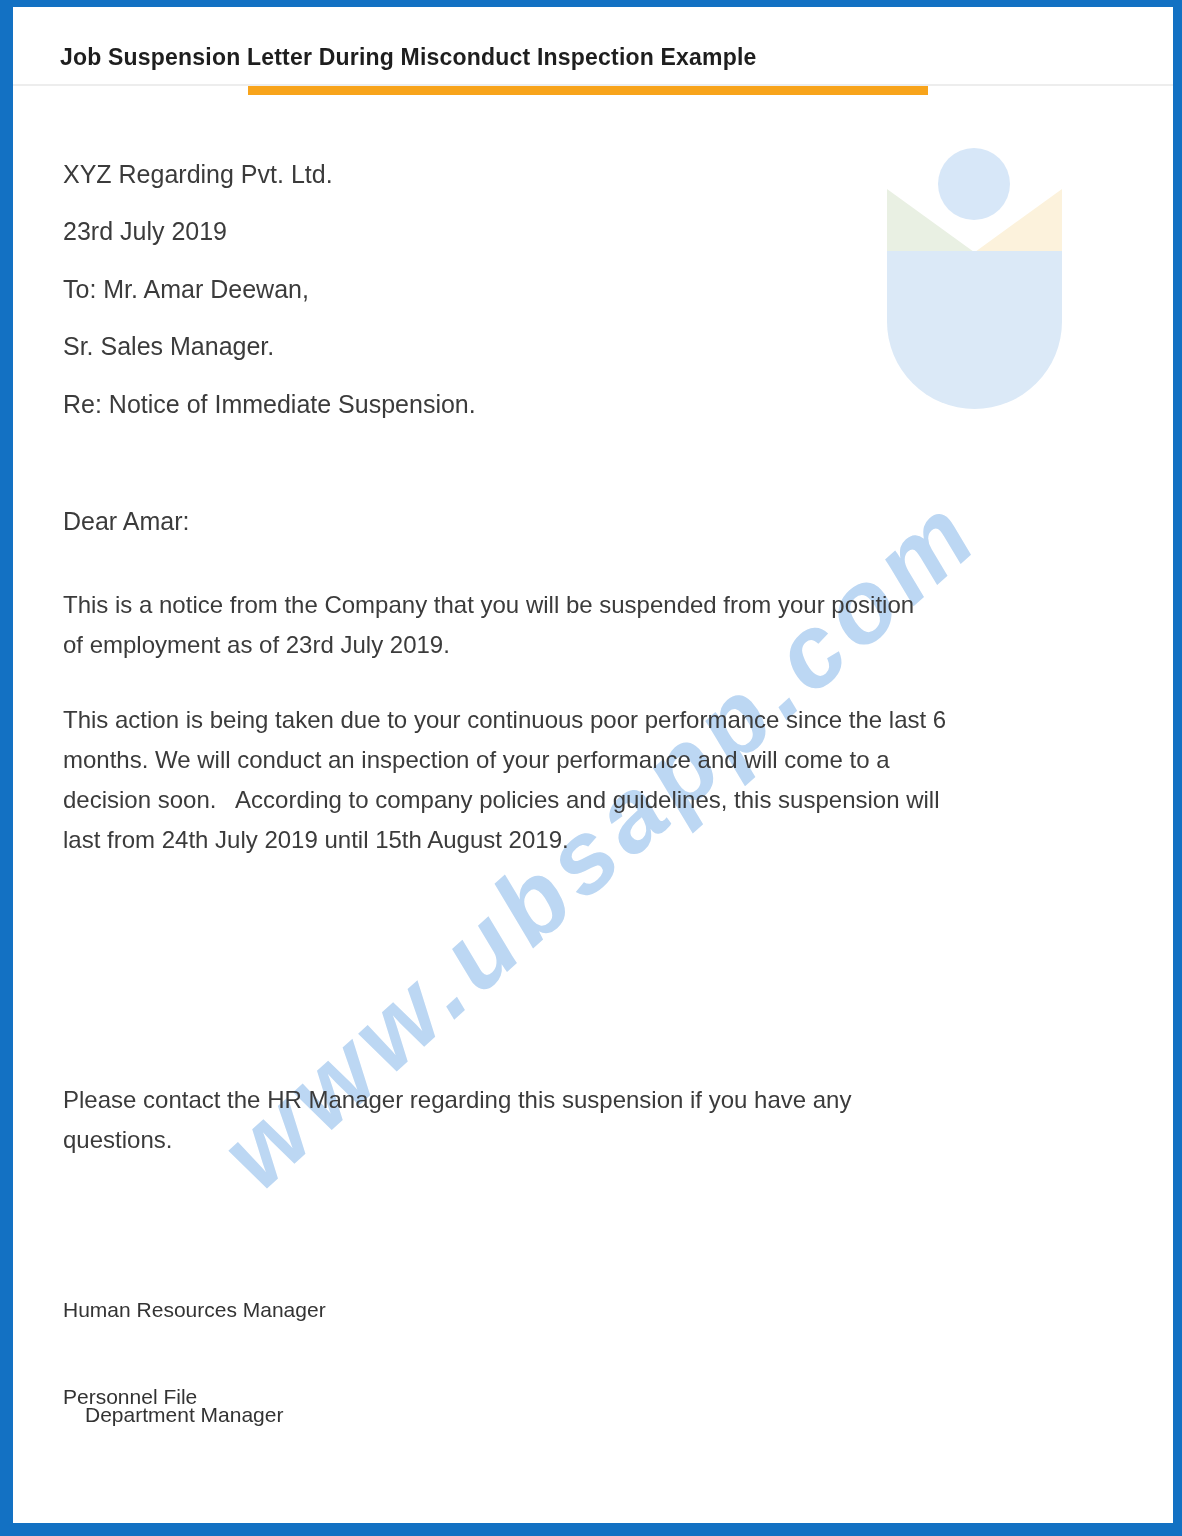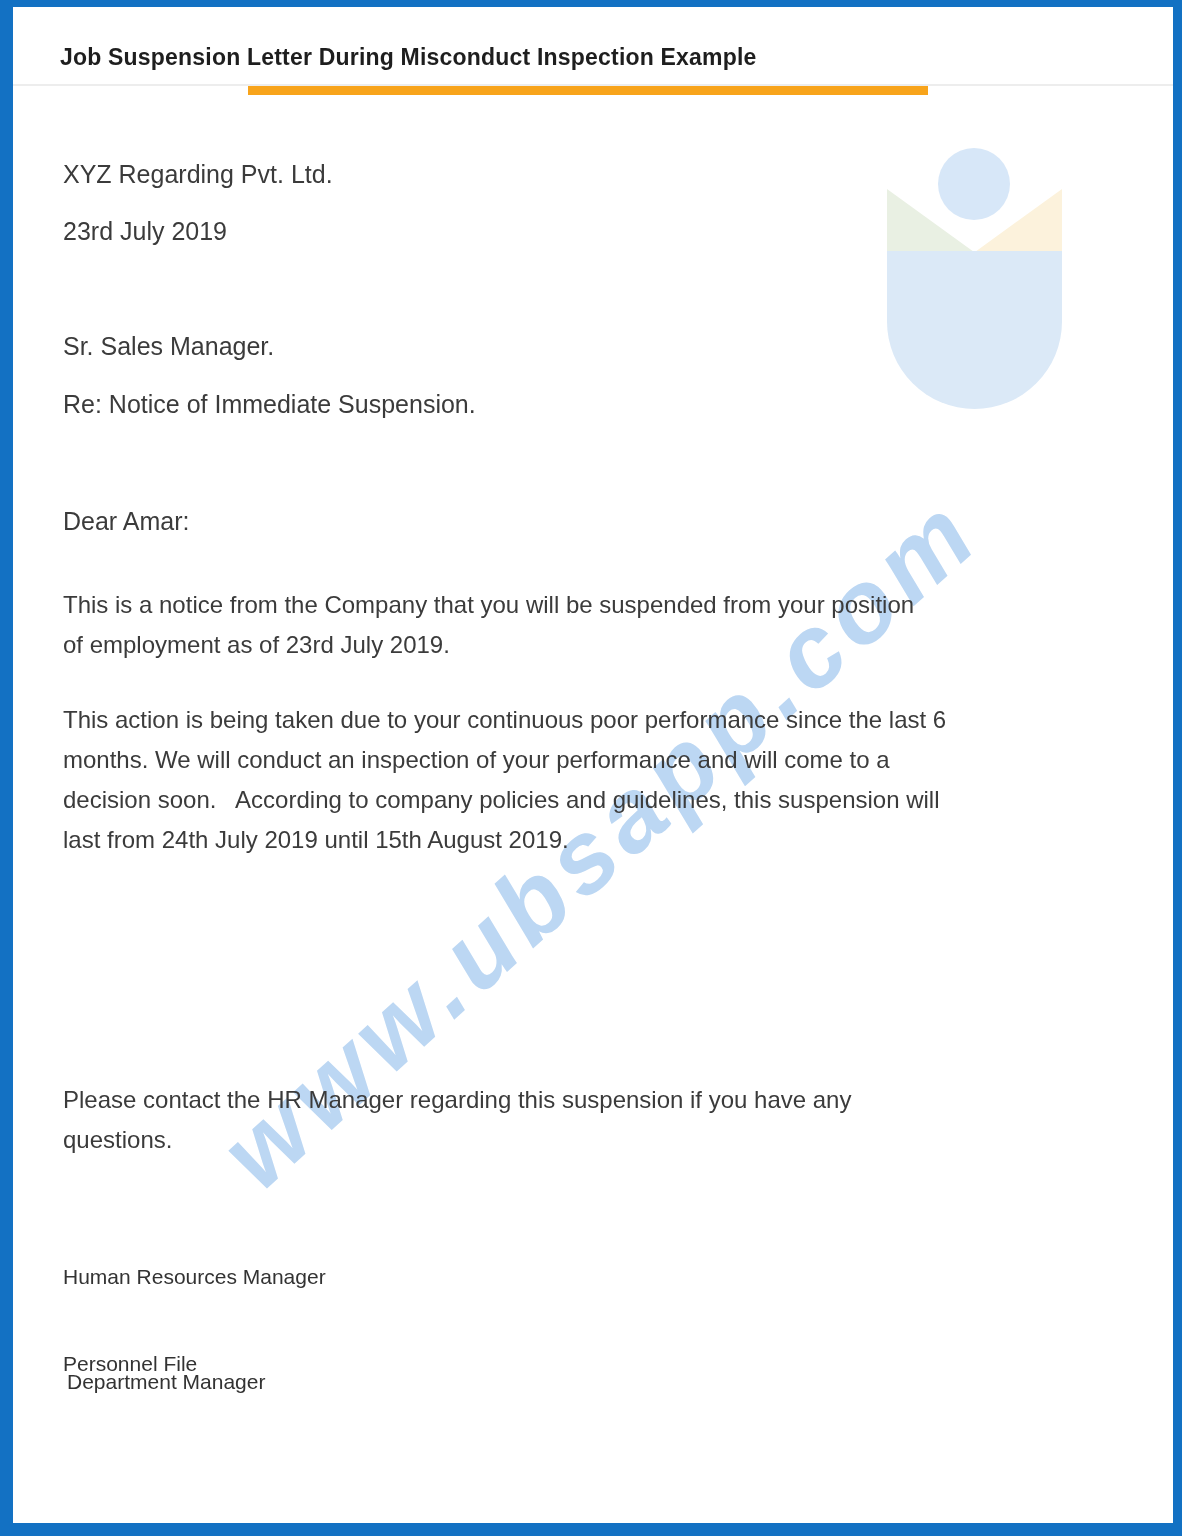--- a/index.html
+++ b/index.html
@@ -66,23 +66,23 @@
     white-space: nowrap; z-index: 2;
   }
   .para {
     left: 50px; width: 1075px;
     font-size: 24px; color: #3b3b3b; line-height: 40px;
     white-space: pre-line; z-index: 2;
   }
   .ccline {
     left: 50px;
     font-size: 21px; color: #333333; line-height: 28px;
-    white-space: nowrap; z-index: 2;
+    white-space: nowrap; z-index: 2; margin-top: 33px;
   }
-  .indent4 { left: 54px; }
+  .indent4 { left: 72px; }
 </style>
 </head>
 <body>
 
 <div class="page">
 
   <div class="abs watermark">www.ubsapp.com</div>
 
   <div class="abs logo">
     <div class="logo-circle"></div>
@@ -90,20 +90,21 @@
     <div class="logo-tri-right"></div>
     <div class="logo-u"></div>
   </div>
 
   <div class="abs title">Job Suspension Letter During Misconduct Inspection Example</div>
   <div class="abs divider"></div>
   <div class="abs accent-bar"></div>
 
   <div class="abs hline" style="top:151px">XYZ Regarding Pvt. Ltd.</div>
   <div class="abs hline" style="top:208px">23rd July 2019</div>
+  <div class="abs hline" style="top:266px">To: Mr. Amar Deewan,</div>
   <div class="abs hline" style="top:323px">Sr. Sales Manager.</div>
   <div class="abs hline" style="top:381px">Re: Notice of Immediate Suspension.</div>
 
   <div class="abs hline" style="top:498px">Dear Amar:</div>
 
   <div class="abs para" style="top:578px">This is a notice from the Company that you will be suspended from your position
 of employment as of 23rd July 2019.</div>
   <div class="abs para" style="top:693px">This action is being taken due to your continuous poor performance since the last 6
 months. We will conduct an inspection of your performance and will come to a
 decision soon.&nbsp;&nbsp; According to company policies and guidelines, this suspension will

